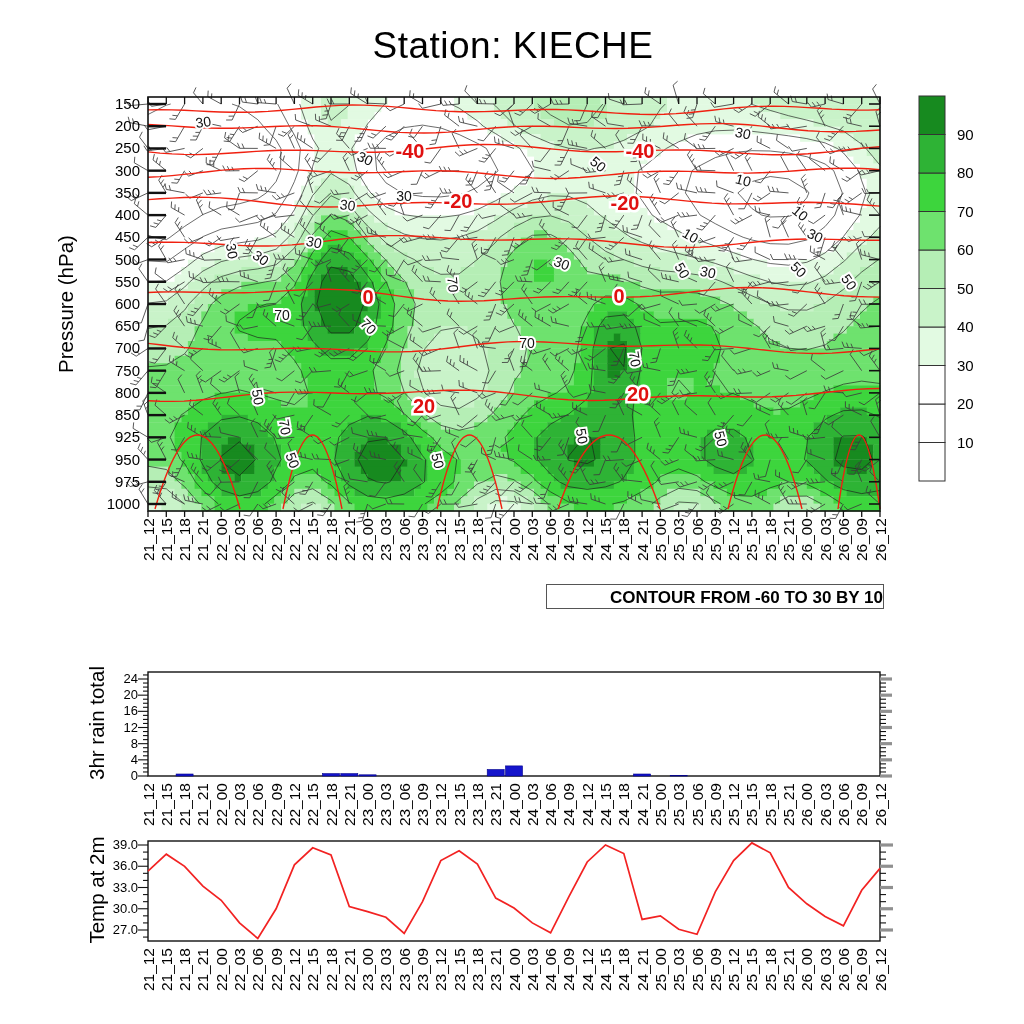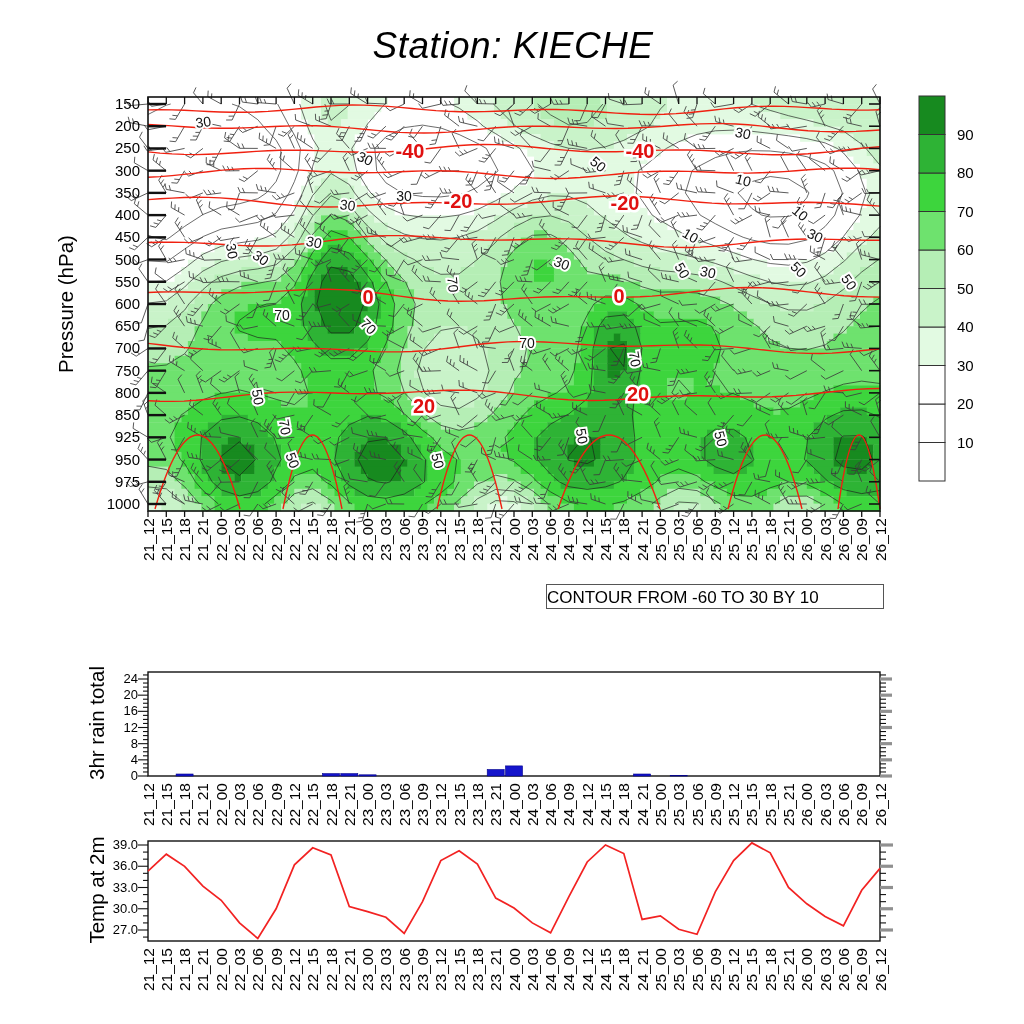--- a/index.html
+++ b/index.html
@@ -1,24 +1,24 @@
 <!DOCTYPE html>
 <html><head>
 <meta charset="utf-8">
 <style>
   html,body{margin:0;padding:0;background:#fff;}
   .page{position:relative;width:1024px;height:1024px;background:#fff;overflow:hidden;
         font-family:"Liberation Sans", sans-serif;color:#000;}
   .title{position:absolute;left:513px;top:25px;transform:translateX(-50%);
-         font-size:37px;letter-spacing:0.5px;white-space:nowrap;font-style:italic;}
+         font-size:37px;letter-spacing:0.5px;white-space:nowrap;}
   .ylab{position:absolute;transform:translate(-50%,-50%) rotate(-90deg);
         white-space:nowrap;font-size:20.5px;}
   .note{position:absolute;left:546px;top:584px;width:338px;height:25px;line-height:25px;
-        text-align:left;border:1px solid #555;font-size:17px;box-sizing:border-box;
-        background:#fff;white-space:nowrap;}
+        text-align:right;border:1px solid #555;font-size:17px;box-sizing:border-box;
+        background:#fff;white-space:nowrap;font-weight:bold;}
   svg{position:absolute;left:0;top:0;}
 </style>
 </head>
 <body>
 
 <div class="page">
   <div class="title">Station: KIECHE</div>
   <div class="ylab" style="left:66px;top:304px;">Pressure (hPa)</div>
   <div class="ylab" style="left:97px;top:723px;">3hr rain total</div>
   <div class="ylab" style="left:97px;top:890px;">Temp at 2m</div>

